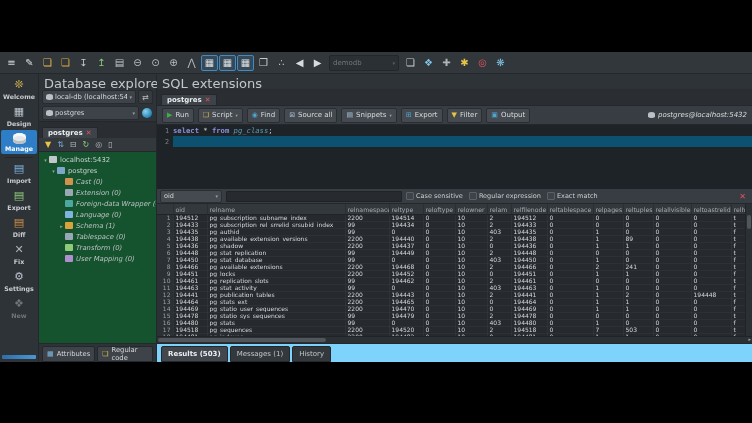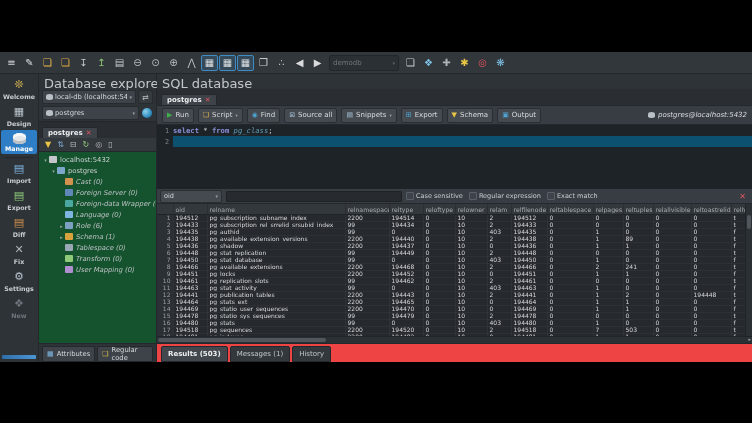--- a/index.html
+++ b/index.html
@@ -115,21 +115,21 @@
       border-right:1px solid rgba(255,255,255,.04);border-bottom:1px solid rgba(255,255,255,.035);
       white-space:nowrap;overflow:hidden;}
   table.grid td.rn{color:#9aa0a5;text-align:right;background:#2b3034;}
   .vscroll{position:absolute;right:0;top:0;bottom:6px;width:6px;background:#2b3034;border-left:1px solid #202428;}
   .vthumb{position:absolute;top:11px;left:1px;width:4px;height:14px;background:#50565c;border-radius:2px;}
   .hscroll{height:6px;flex:none;background:#2b3034;border-top:1px solid #202428;position:relative;}
   .hthumb{position:absolute;left:1px;top:1px;width:168px;height:4px;background:#50565c;border-radius:2px;}
   .harr{position:absolute;right:1px;top:-1px;font-size:5px;color:#9aa0a5;}
 
   
-  .rtabs{height:16px;flex:none;display:flex;gap:2px;padding:2px 4px 0;background:#ef4444;
+  .rtabs{height:16px;flex:none;display:flex;gap:2px;padding:2px 4px 0;background:#7dd3fc;
          border-top:1px solid #24282c;}
   .rtab{font-size:7px;color:#c3c7cb;padding:1px 6px;background:#33383d;border:1px solid #24282c;
         border-radius:2px 2px 0 0;display:flex;align-items:center;}
   .rtab.active{background:#41474d;color:#eef0f2;font-weight:bold;}
 </style>
 </head>
 <body>
 
 <div class="stage">
   <div class="app">
@@ -251,40 +251,35 @@
               <span class="ticn" style="background: rgb(125, 167, 200);"></span>
               <span class="tlabel">postgres</span>
             </div>
             <div class="trow" style="padding-left: 19px;">
               <span class="tarrow"></span>
               <span class="ticn" style="background: rgb(210, 145, 79);"></span>
               <span class="tlabel cat">Cast (0)</span>
             </div>
             <div class="trow" style="padding-left: 19px;">
               <span class="tarrow"></span>
-              <span class="ticn" style="background: rgb(95, 135, 184);"></span>
-              <span class="tlabel cat">Foreign Server (0)</span>
+              <span class="ticn" style="background: rgb(154, 167, 181);"></span>
+              <span class="tlabel cat">Extension (0)</span>
             </div>
             <div class="trow" style="padding-left: 19px;">
               <span class="tarrow"></span>
               <span class="ticn" style="background: rgb(74, 168, 160);"></span>
               <span class="tlabel cat">Foreign-data Wrapper (0)</span>
             </div>
             <div class="trow" style="padding-left: 19px;">
               <span class="tarrow"></span>
               <span class="ticn" style="background: rgb(125, 181, 224);"></span>
               <span class="tlabel cat">Language (0)</span>
             </div>
             <div class="trow" style="padding-left: 19px;">
               <span class="tarrow">▸</span>
-              <span class="ticn" style="background: rgb(125, 160, 192);"></span>
-              <span class="tlabel cat">Role (6)</span>
-            </div>
-            <div class="trow" style="padding-left: 19px;">
-              <span class="tarrow">▸</span>
               <span class="ticn" style="background: rgb(216, 162, 60);"></span>
               <span class="tlabel cat">Schema (1)</span>
             </div>
             <div class="trow" style="padding-left: 19px;">
               <span class="tarrow"></span>
               <span class="ticn" style="background: rgb(154, 167, 181);"></span>
               <span class="tlabel cat">Tablespace (0)</span>
             </div>
             <div class="trow" style="padding-left: 19px;">
               <span class="tarrow"></span>
@@ -303,21 +298,21 @@
               <span>Attributes</span>
             </div>
             <div class="ebtab">
               <span class="bicon" style="color: rgb(232, 197, 69);">❏</span>
               <span>Regular code</span>
             </div>
           </div>
       </div>
 
       <div class="mainp">
-        <div class="ptitle">SQL database</div>
+        <div class="ptitle">SQL extensions</div>
         <div class="stabbar">
           <div class="etab">
             <span>postgres</span>
             <span class="closex">✕</span>
           </div>
         </div>
         <div class="stoolbar" id="stoolbar">
             <div class="sbtn">
               <span class="bicon" style="color: rgb(63, 174, 73);">▶</span>
               <span>Run</span>
@@ -339,21 +334,21 @@
               <span class="bicon" style="color: rgb(159, 182, 201);">▤</span>
               <span>Snippets</span>
               <span class="dd">▾</span>
             </div>
             <div class="sbtn">
               <span class="bicon" style="color: rgb(79, 163, 209);">⊞</span>
               <span>Export</span>
             </div>
             <div class="sbtn">
               <span class="bicon" style="color: rgb(232, 197, 69);">▼</span>
-              <span>Schema</span>
+              <span>Filter</span>
             </div>
             <div class="sbtn">
               <span class="bicon" style="color: rgb(79, 163, 209);">▣</span>
               <span>Output</span>
             </div>
             <div class="badge">
               <span class="mini-db"></span>
               <span>postgres@localhost:5432</span>
             </div>
           </div>

